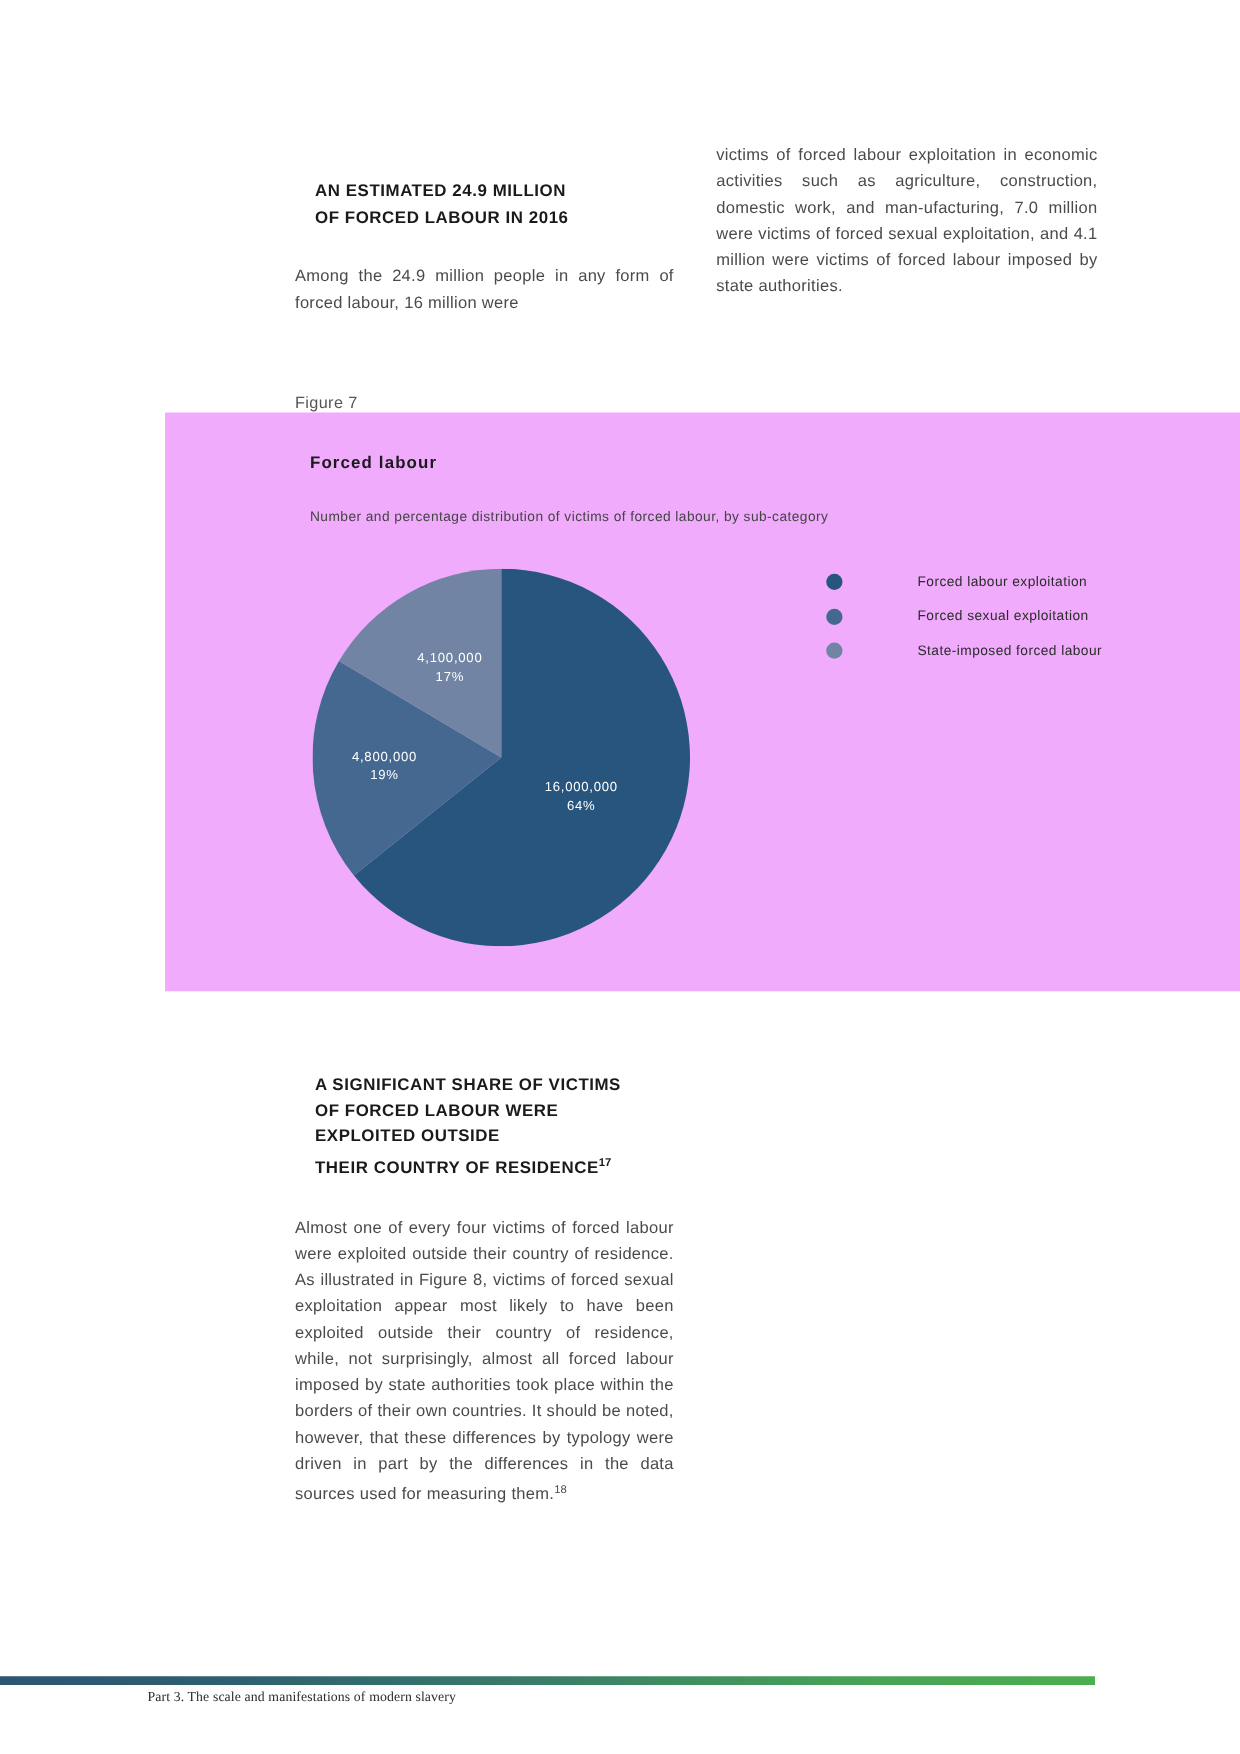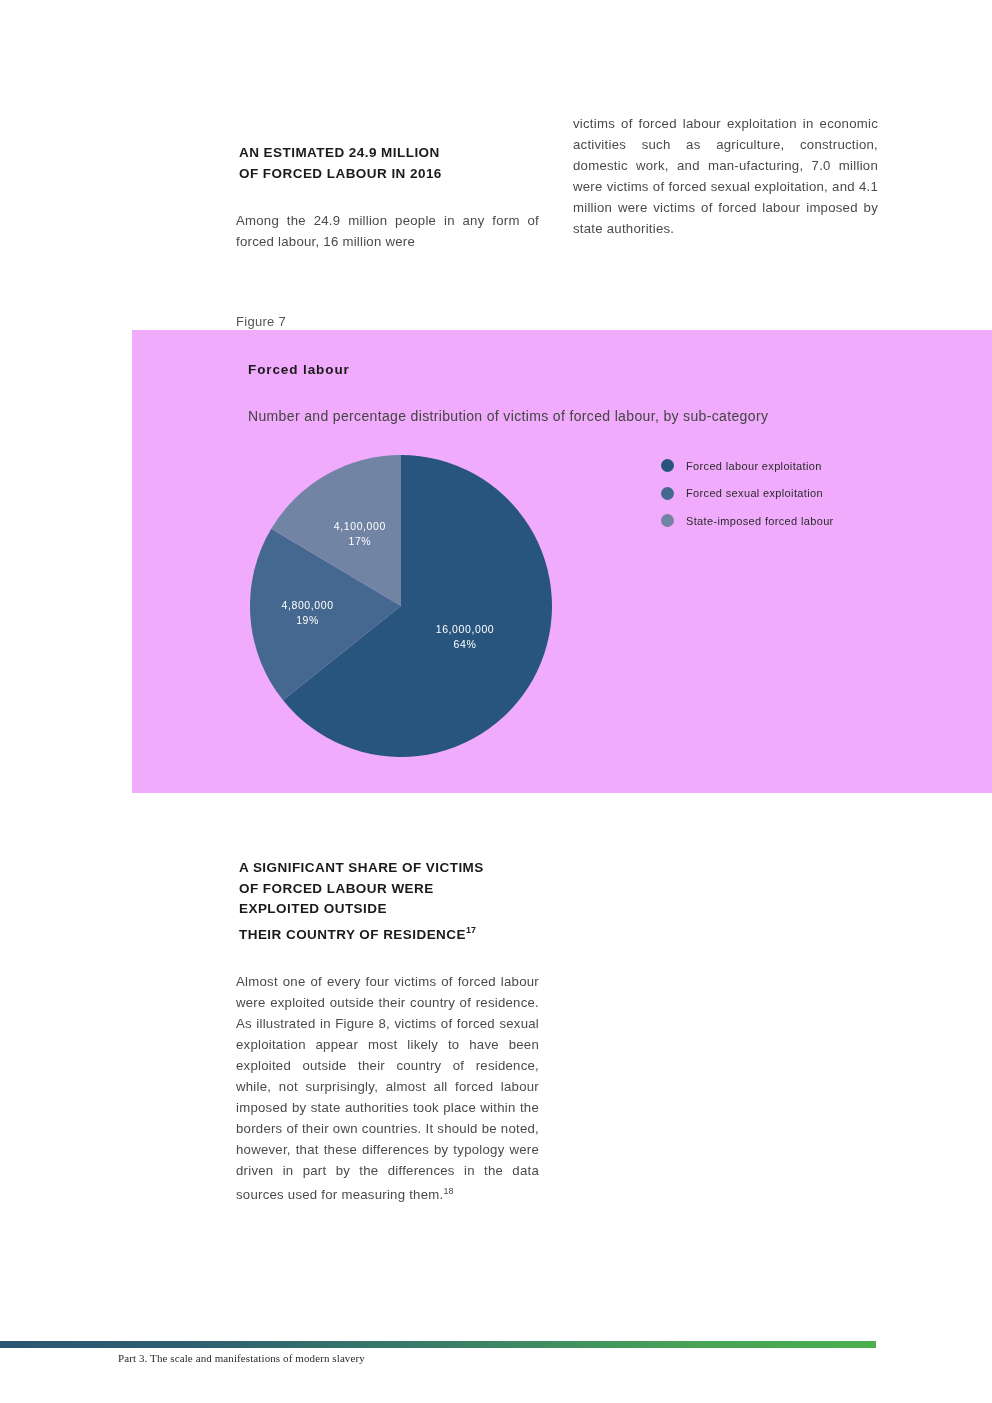--- a/index.html
+++ b/index.html
@@ -25,21 +25,21 @@
     left: 236px; top: 143px;
     width: 303px;
   }
   .col-right {
     position: absolute;
     left: 573px; top: 113px;
     width: 305px;
   }
 
   h2.kicker {
-    margin: 0 0 26px 3px;
+    margin: 0 0 26px 16px;
     font-size: 13.5px;
     font-weight: bold;
     letter-spacing: 0.45px;
     line-height: 20.5px;
     color: #1a1a1a;
     text-transform: uppercase;
   }
   h2.kicker .ln { display: block; }
 
   p.body {
@@ -70,21 +70,21 @@
     position: absolute;
     left: 116px; top: 32px;
     font-size: 13.5px;
     font-weight: bold;
     color: #1a1a1a;
     letter-spacing: 0.9px;
   }
   .fig-subtitle {
     position: absolute;
     left: 116px; top: 78px;
-    font-size: 14px;
+    font-size: 11px;
     color: #444444;
     letter-spacing: 0.35px;
   }
 
   
   .pie-wrap {
     position: absolute;
     left: 118px; top: 125px;
     width: 302px; height: 302px;
   }
@@ -112,20 +112,21 @@
     width: 13px; height: 13px;
     border-radius: 50%;
     flex: 0 0 13px;
     margin-right: 12px;
   }
   .legend-text {
     font-size: 11px;
     color: #2b2b2b;
     letter-spacing: 0.35px;
     white-space: nowrap;
+    margin-left: 48px;
   }
 
   
   .lower-block {
     position: absolute;
     left: 236px; top: 858px;
     width: 303px;
   }
   .lower-block h2.kicker { margin-bottom: 26px; }
 

